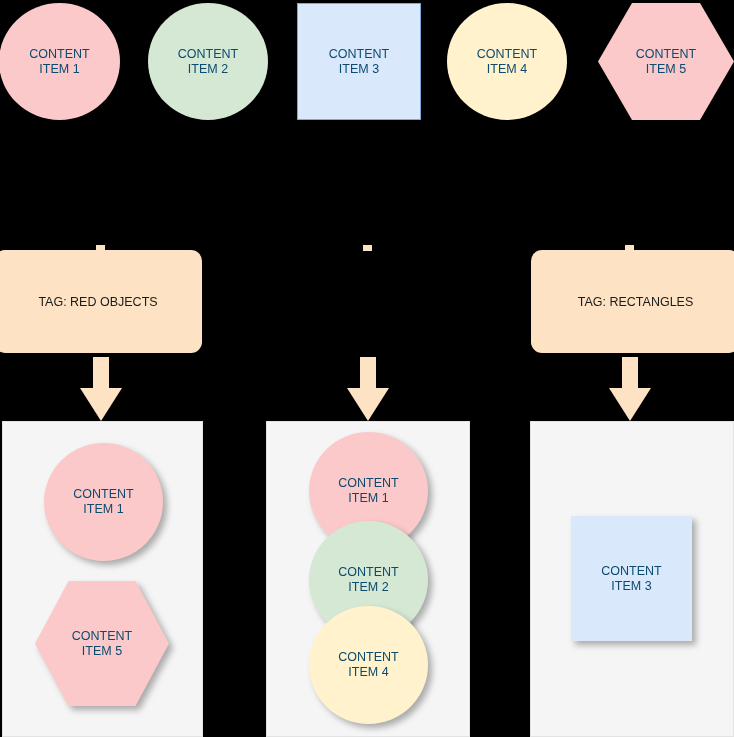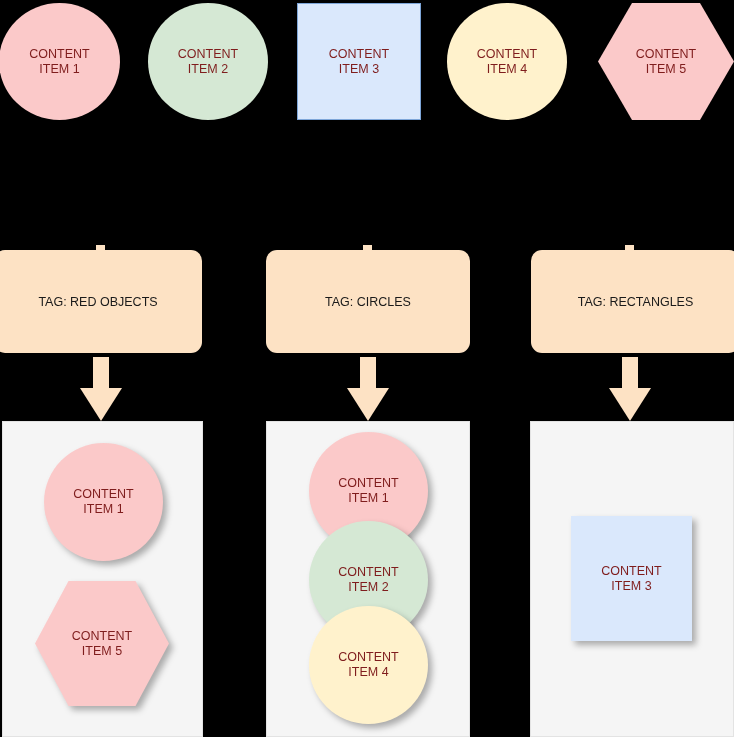--- a/index.html
+++ b/index.html
@@ -19,21 +19,21 @@
   .shape-label {
     position: absolute;
     left: 0;
     right: 0;
     top: 50%;
     transform: translateY(-50%);
     text-align: center;
     font-family: "Liberation Sans", sans-serif;
     font-size: 12.5px;
     line-height: 15px;
-    color: #7f1d1d;
+    color: #0c4a6e;
     white-space: pre-line;
     pointer-events: none;
   }
 
   
   .src { position: absolute; }
 
   .circle {
     border-radius: 50%;
   }
@@ -146,23 +146,20 @@
     <div class="shape-label">CONTENT
 ITEM 5</div>
   </div>
 
   <div class="tag-stub" style="left:96px;"></div>
   <div class="tag-box" style="left:-6px; width:208px;">
     <div class="tag-label">TAG: RED OBJECTS</div>
   </div>
 
   <div class="tag-stub" style="left:363px;"></div>
-  <div class="tag-box" style="left:266px; width:204px;">
-    <div class="tag-label">TAG: CIRCLES</div>
-  </div>
 
   <div class="tag-stub" style="left:625px;"></div>
   <div class="tag-box" style="left:531px; width:209px;">
     <div class="tag-label">TAG: RECTANGLES</div>
   </div>
 
   <div class="arrow" style="left:80px; top:357px;">
     <div class="shaft"></div>
     <div class="head"></div>
   </div>

